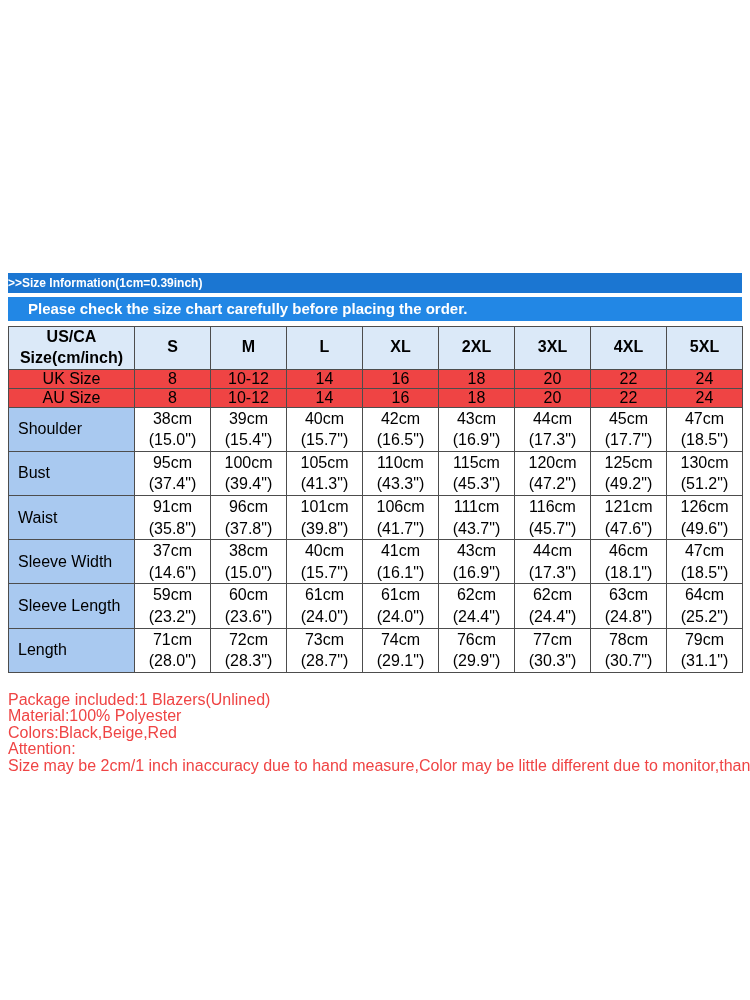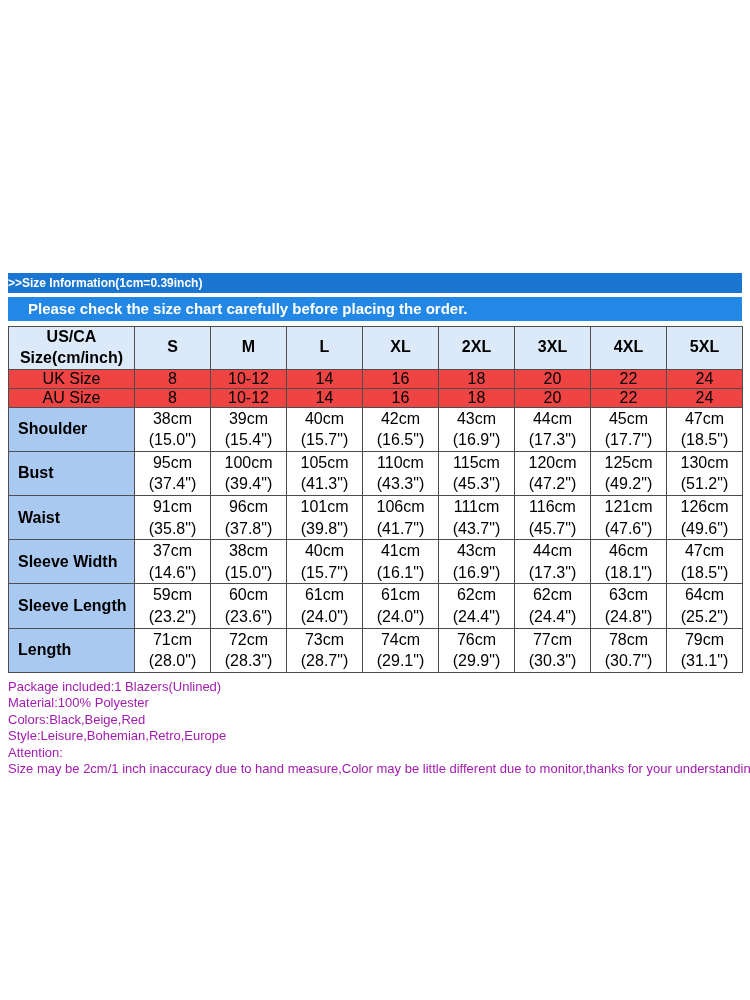--- a/index.html
+++ b/index.html
@@ -14,24 +14,24 @@
 
   table.size { border-collapse:collapse; table-layout:fixed; width:734px; font-size:16px; color:#000; }
   table.size th, table.size td { border:1px solid #4d4d4d; text-align:center; vertical-align:middle; }
   col.lblcol { width:126px; }
   col.szcol  { width:76px; }
 
   tr.hdr th { background:#dbe9f8; font-weight:bold; height:36px; line-height:1.3; }
   tr.ukau td { background:#ef4444; font-weight:normal; height:18px; }
 
   tr.meas { height:36px; }
-  tr.meas td.lbl { background:#a9c9f0; text-align:left; padding-left:9px; font-weight:bold; }
+  tr.meas td.lbl { background:#a9c9f0; text-align:left; padding-left:9px; font-weight:normal; }
   tr.meas td.mc div { line-height:1.35; }
 
-  .details { margin-top:6px; font-size:13px; color:#a21caf; line-height:16.5px; }
+  .details { margin-top:19px; font-size:16px; color:#ef4444; line-height:16.5px; }
   .details div { white-space:nowrap; }
 </style>
 </head>
 <body>
 
 <div class="sheet">
   <div class="content">
 
     <div class="bar1">
       <span>&gt;&gt;Size Information(1cm=0.39inch)</span>
@@ -308,19 +308,18 @@
               <div>(31.1")</div>
             </td>
         </tr>
       </tbody>
     </table>
 
     <div class="details">
       <div>Package included:1 Blazers(Unlined)</div>
       <div>Material:100% Polyester</div>
       <div>Colors:Black,Beige,Red</div>
-      <div>Style:Leisure,Bohemian,Retro,Europe</div>
       <div>Attention:</div>
       <div>Size may be 2cm/1 inch inaccuracy due to hand measure,Color may be little different due to monitor,thanks for your understanding!</div>
     </div>
 
   </div>
 </div>
 
 </body></html>

